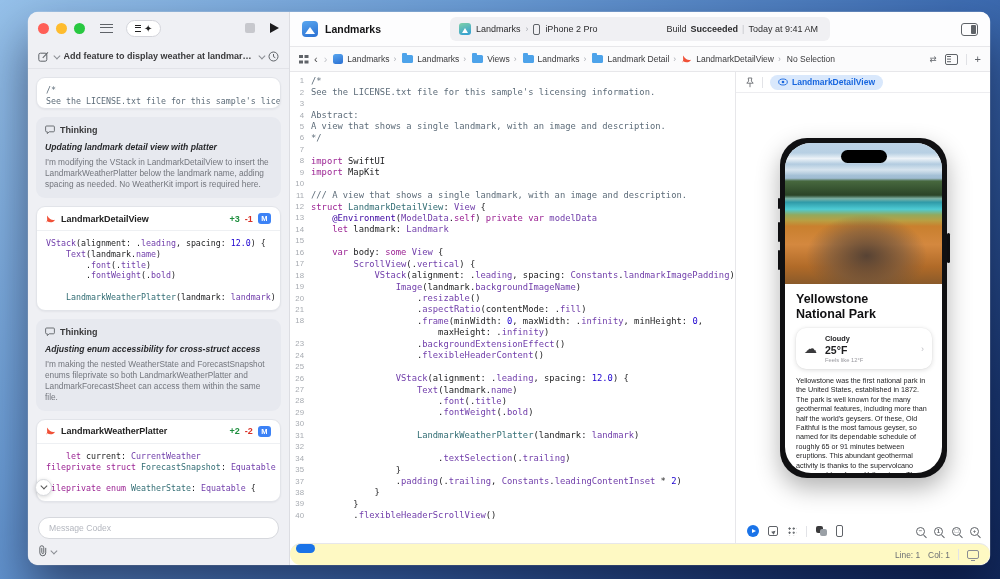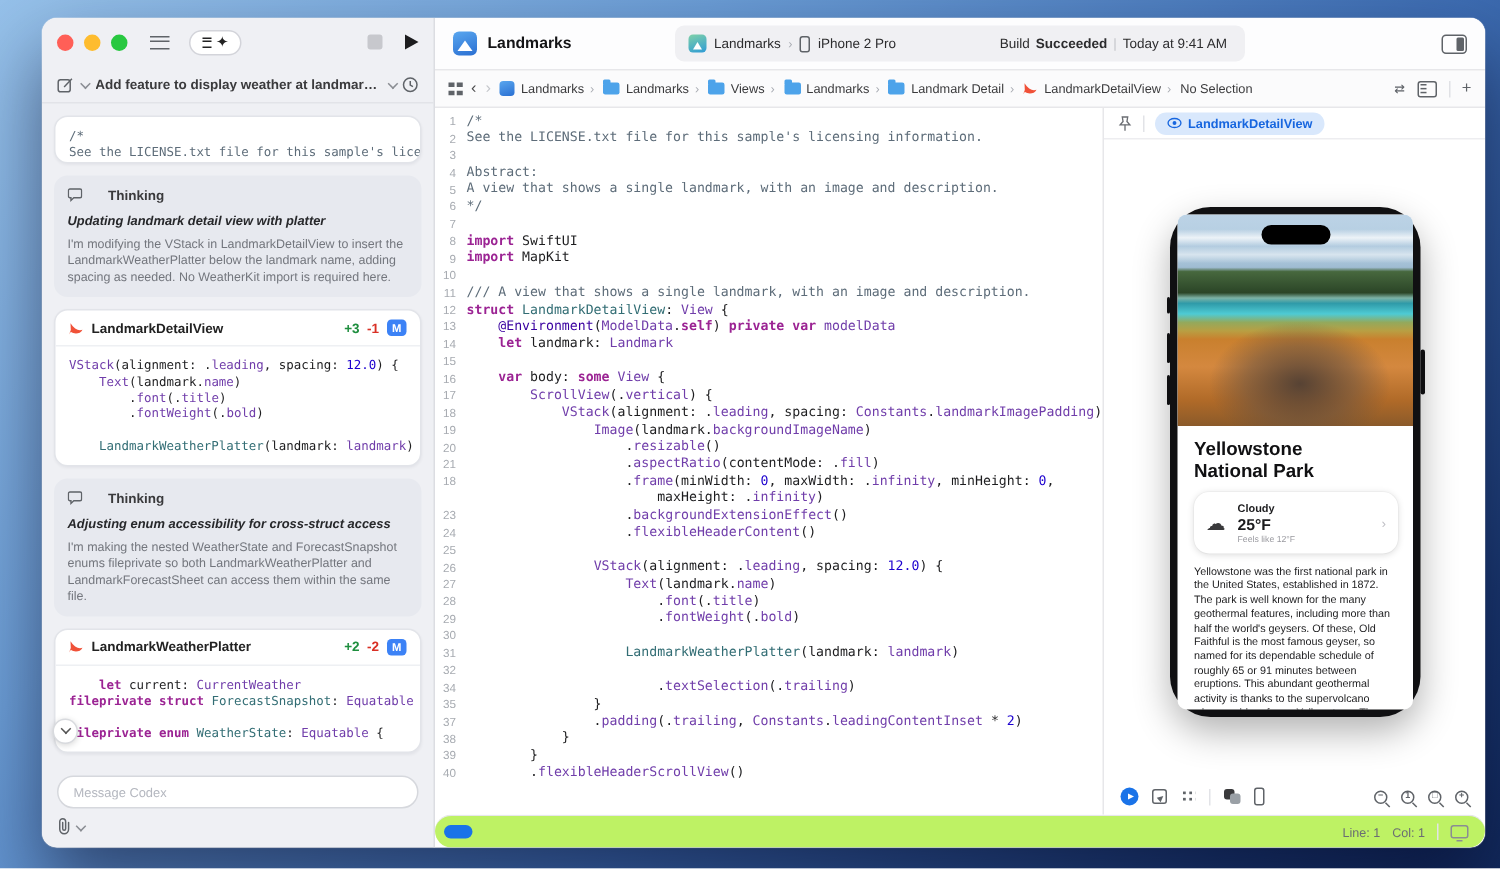--- a/index.html
+++ b/index.html
@@ -28,21 +28,21 @@
   .thread-head { height:25px; flex:none; display:flex; align-items:center; gap:5px; padding:0 10px;
     border-bottom:1px solid #e2e3e8; font-size:9px; font-weight:bold; color:#3a3a3c; }
   .caret { width:4.5px; height:4.5px; border-right:1.2px solid #8a8d93; border-bottom:1.2px solid #8a8d93; transform:rotate(45deg) translateY(-1px); flex:none; }
   .thread-title { flex:1; white-space:nowrap; overflow:hidden; text-overflow:ellipsis; }
 
   .as-scroll { flex:1; min-height:0; overflow:hidden; padding:8px; display:flex; flex-direction:column; gap:8px; }
   .codecard { background:#fff; border:1px solid #e2e4e9; border-radius:9px; padding:7px 9px;
     box-shadow:0 1px 2px rgba(20,20,40,.05); overflow:hidden; }
   .codecard .ct, .diffbody .ct { font:8.3px/10.8px "DejaVu Sans Mono",monospace; }
   .thinking { background:#e7e9ef; border-radius:9px; padding:8px 9px; }
-  .th-head { display:flex; align-items:flex-end; gap:17px; font-size:9px; font-weight:bold; color:#3a3a3c; }
+  .th-head { display:flex; align-items:flex-end; gap:5px; font-size:9px; font-weight:bold; color:#3a3a3c; }
   .th-title { margin-top:7px; font-size:8.6px; font-weight:bold; color:#27282b;font-style:italic; }
   .th-body { margin-top:5px; font-size:8.3px; line-height:11px; color:#73767d; }
   .diffcard { background:#fff; border:1px solid #e2e4e9; border-radius:9px; box-shadow:0 1px 2px rgba(20,20,40,.05); position:relative; }
   .diffhead { display:flex; align-items:center; gap:5px; padding:6px 9px; border-bottom:1px solid #eef0f3;
     font-size:9px; font-weight:bold; color:#222; }
   .dh-title{flex:1; white-space:nowrap; overflow:hidden;}
   .plus{color:#1e8e3e;font-weight:bold}.minus{color:#d93025;font-weight:bold}
   .mbadge{background:#3c82f6;color:#fff;border-radius:3px;font-size:7.5px;font-weight:bold;padding:1px 3.5px;}
   .diffbody { padding:7px 9px; overflow:hidden; }
   .cl { display:flex; white-space:pre; }
@@ -51,21 +51,21 @@
     display:flex; align-items:center; justify-content:center; }
   .float-chevron .caret{border-color:#555; margin-top:-2px;}
 
   .composer { flex:none; padding:7px 10px 8px; }
   .composer input { width:100%; height:22px; border-radius:12px; border:1px solid #d6d8dd; background:#fff;
     padding:0 10px; font-size:8.6px; color:#333; outline:none; font-family:"Liberation Sans",sans-serif; }
   .composer input::placeholder { color:#b4b7bf; }
   .attach-row { display:flex; align-items:center; gap:3px; margin-top:6px; height:12px; }
 
   
-  .sp-p{color:#1d1d1f}.sp-k{color:#9b2393;font-weight:bold}.sp-c{color:#5d6c79}
+  .sp-p{color:#1d1d1f}.sp-k{color:#9b2393;font-weight:normal}.sp-c{color:#5d6c79}
   .sp-t{color:#703daa}.sp-d{color:#326d74}.sp-n{color:#1c00cf}.sp-a{color:#3900a0}
 
   
   .main { flex:1; min-width:0; display:flex; flex-direction:column; background:#fff; }
   .xc-toolbar { height:35px; flex:none; display:flex; align-items:center; padding:0 12px;
     background:#fdfdfe; border-bottom:1px solid #e7e7ea; position:relative; }
   .app-icon { width:16px; height:16px; border-radius:4px; flex:none;
     background:linear-gradient(160deg,#5aa7ef,#2a6fd2); position:relative; }
   .app-icon::after{content:"";position:absolute;left:3px;bottom:3px;border-left:5px solid transparent;border-right:5px solid transparent;border-bottom:7px solid #fff;}
   .proj-title { font-size:10.5px; font-weight:bold; color:#141416; margin-left:7px; }
@@ -105,21 +105,21 @@
   
   .preview { width:255px; flex:none; border-left:1px solid #e7e7ea; display:flex; flex-direction:column; background:#fff; }
   .phead { height:21px; flex:none; display:flex; align-items:center; gap:7px; padding:0 9px; border-bottom:1px solid #ededf0; }
   .vdiv { width:1px; height:11px; background:#e2e3e7; }
   .pv-pill { background:#d9e8fc; border-radius:9px; height:15px; padding:0 8px; display:flex; align-items:center; gap:4px;
     color:#1766df; font-size:8.5px; font-weight:bold; }
   .pcanvas { flex:1; position:relative; min-height:0; }
   .phone { position:absolute; left:44px; top:45px; width:167px; height:340px; background:#101012;
     border-radius:27px; padding:5px; box-shadow:0 10px 24px rgba(0,0,0,.30); }
   .sbtn { position:absolute; width:2.5px; background:#0e0e10; border-radius:2px; }
-  .screen { width:100%; height:100%; border-radius:6px; background:#fff; overflow:hidden; position:relative; }
+  .screen { width:100%; height:100%; border-radius:26px; background:#fff; overflow:hidden; position:relative; }
   .pimg { height:141px; position:relative;
     background:
       radial-gradient(55% 42% at 52% 80%, rgba(78,62,52,.92) 0%, rgba(104,82,64,.55) 42%, rgba(104,82,64,0) 70%),
       linear-gradient(to bottom, rgba(255,255,255,0) 7%, rgba(255,255,255,.75) 11%, rgba(255,255,255,0) 15%, rgba(255,255,255,.5) 19%, rgba(255,255,255,0) 23%),
       linear-gradient(to bottom,
         #bcd3e6 0%, #b0cade 19%, #9fbcd2 25%,
         #47683e 27%, #2b4527 37%, #7db3a6 39.5%,
         #2f9aa8 42%, #4ecbd4 47%,
         #93a95d 51%, #b89f43 55%,
         #c9802e 59%, #d4883f 72%, #b06a28 88%, #8a5a2a 100%); }
@@ -144,22 +144,22 @@
   .dotsicon { width:10px; height:10px; background-image:radial-gradient(#5f6368 1px, rgba(0,0,0,0) 1.2px); background-size:4.2px 4.2px; background-position:0.5px 0.5px; }
   .schemeicon2 { width:11px; height:10px; position:relative; }
   .schemeicon2::before{content:"";position:absolute;left:0;top:0;width:7px;height:7px;border-radius:2px;background:#3a3a3c;}
   .schemeicon2::after{content:"";position:absolute;right:0;bottom:0;width:7px;height:7px;border-radius:2px;background:#9aa0a6;}
   .devicon { width:7px; height:12px; border:1.2px solid #5f6368; border-radius:2px; }
   .mags { margin-left:auto; display:flex; gap:9px; }
   .mag { width:9px; height:9px; border:1.2px solid #5f6368; border-radius:50%; position:relative;
     display:flex; align-items:center; justify-content:center; font-size:6px; color:#5f6368; font-weight:bold; line-height:1; }
   .mag::after{content:"";position:absolute;width:4px;height:1.2px;background:#5f6368;bottom:-2.2px;right:-2.8px;transform:rotate(45deg);}
 
-  .statusbar { height:22px; flex:none; border-top:1px solid #e7e7ea; display:flex; align-items:center;
-    padding:0 11px 0 6px; background:#bef264; font-size:8.4px; color:#6b6e73;border-radius:11px; }
+  .statusbar { height:22px; flex:none; border-top:1px solid #e7e7ea; display:flex; 
+    padding:0 11px 0 6px; background:#fef9c3; font-size:8.4px; color:#6b6e73;border-radius:11px; }
   .bluepill { width:19px; height:9px; border-radius:4.5px; background:#1a73e8; }
   .sb-right { margin-left:auto; display:flex; align-items:center; gap:8px; }
   .monicon { width:12px; height:9px; border:1.2px solid #8a8d93; border-radius:2px; position:relative; }
   .monicon::after{content:"";position:absolute;left:3px;bottom:-3px;width:4px;height:1.4px;background:#8a8d93;}
 </style>
 </head>
 <body>
 
 <div class="desktop">
   <div class="window">

